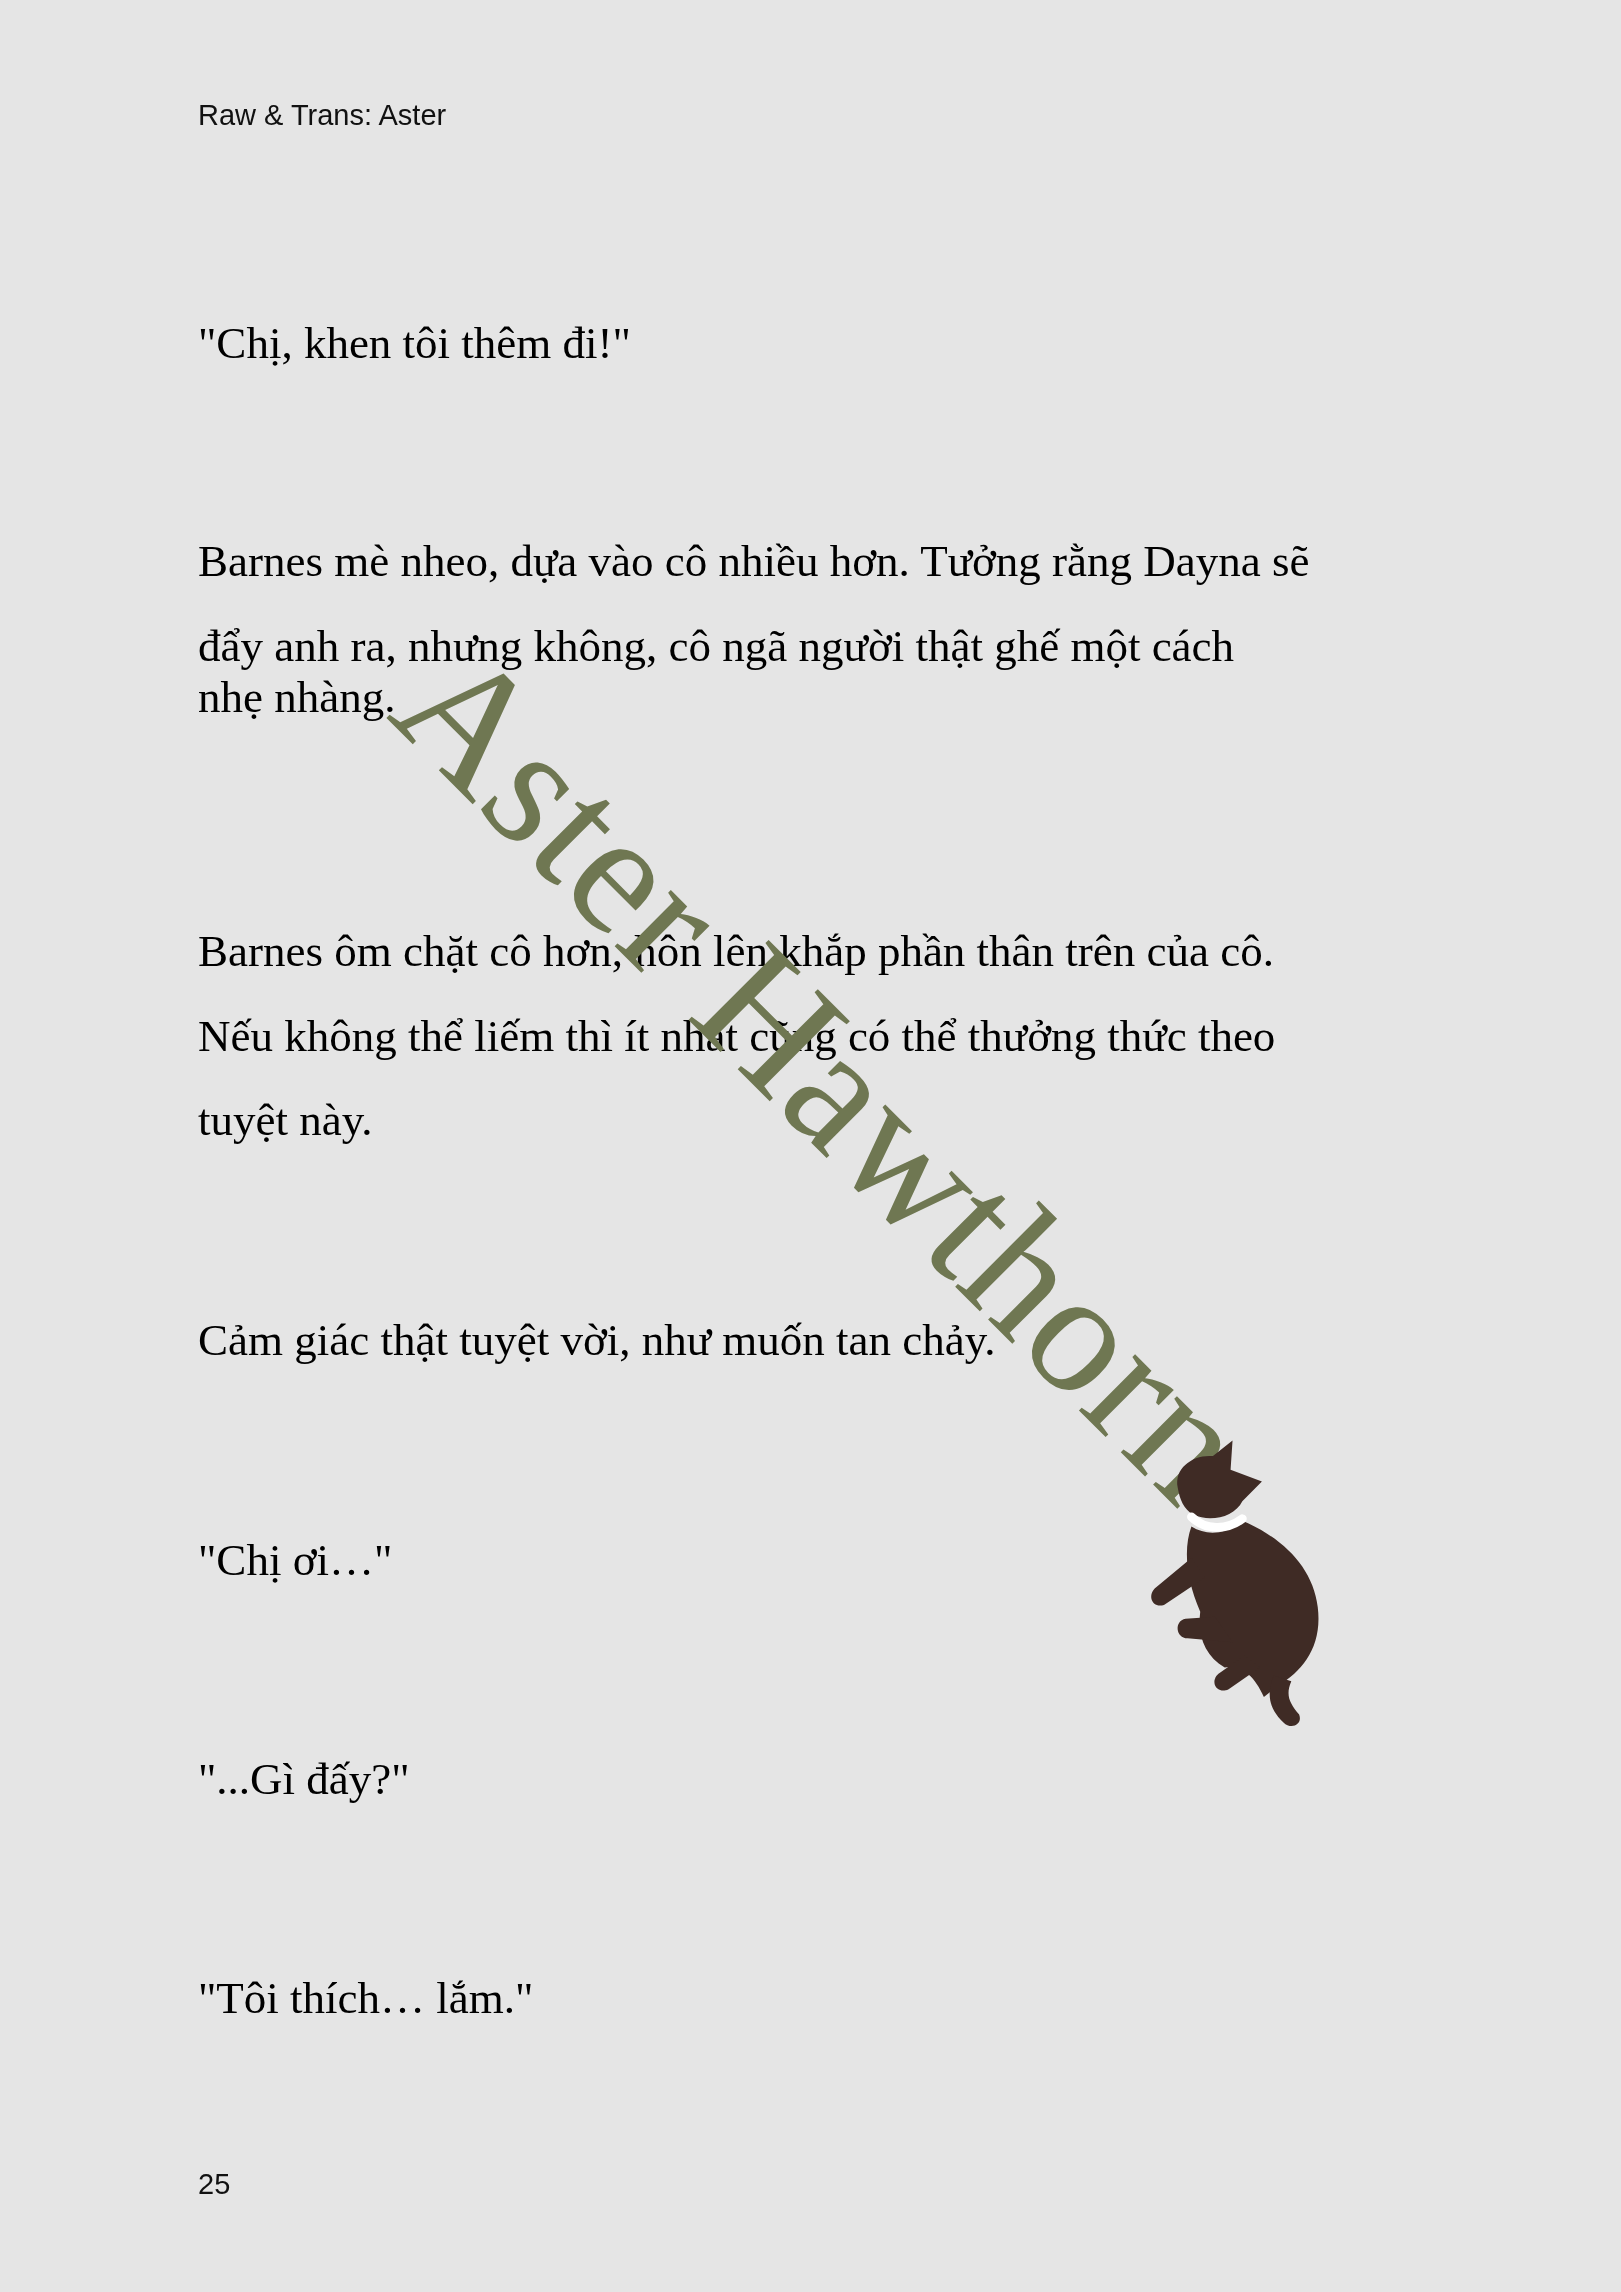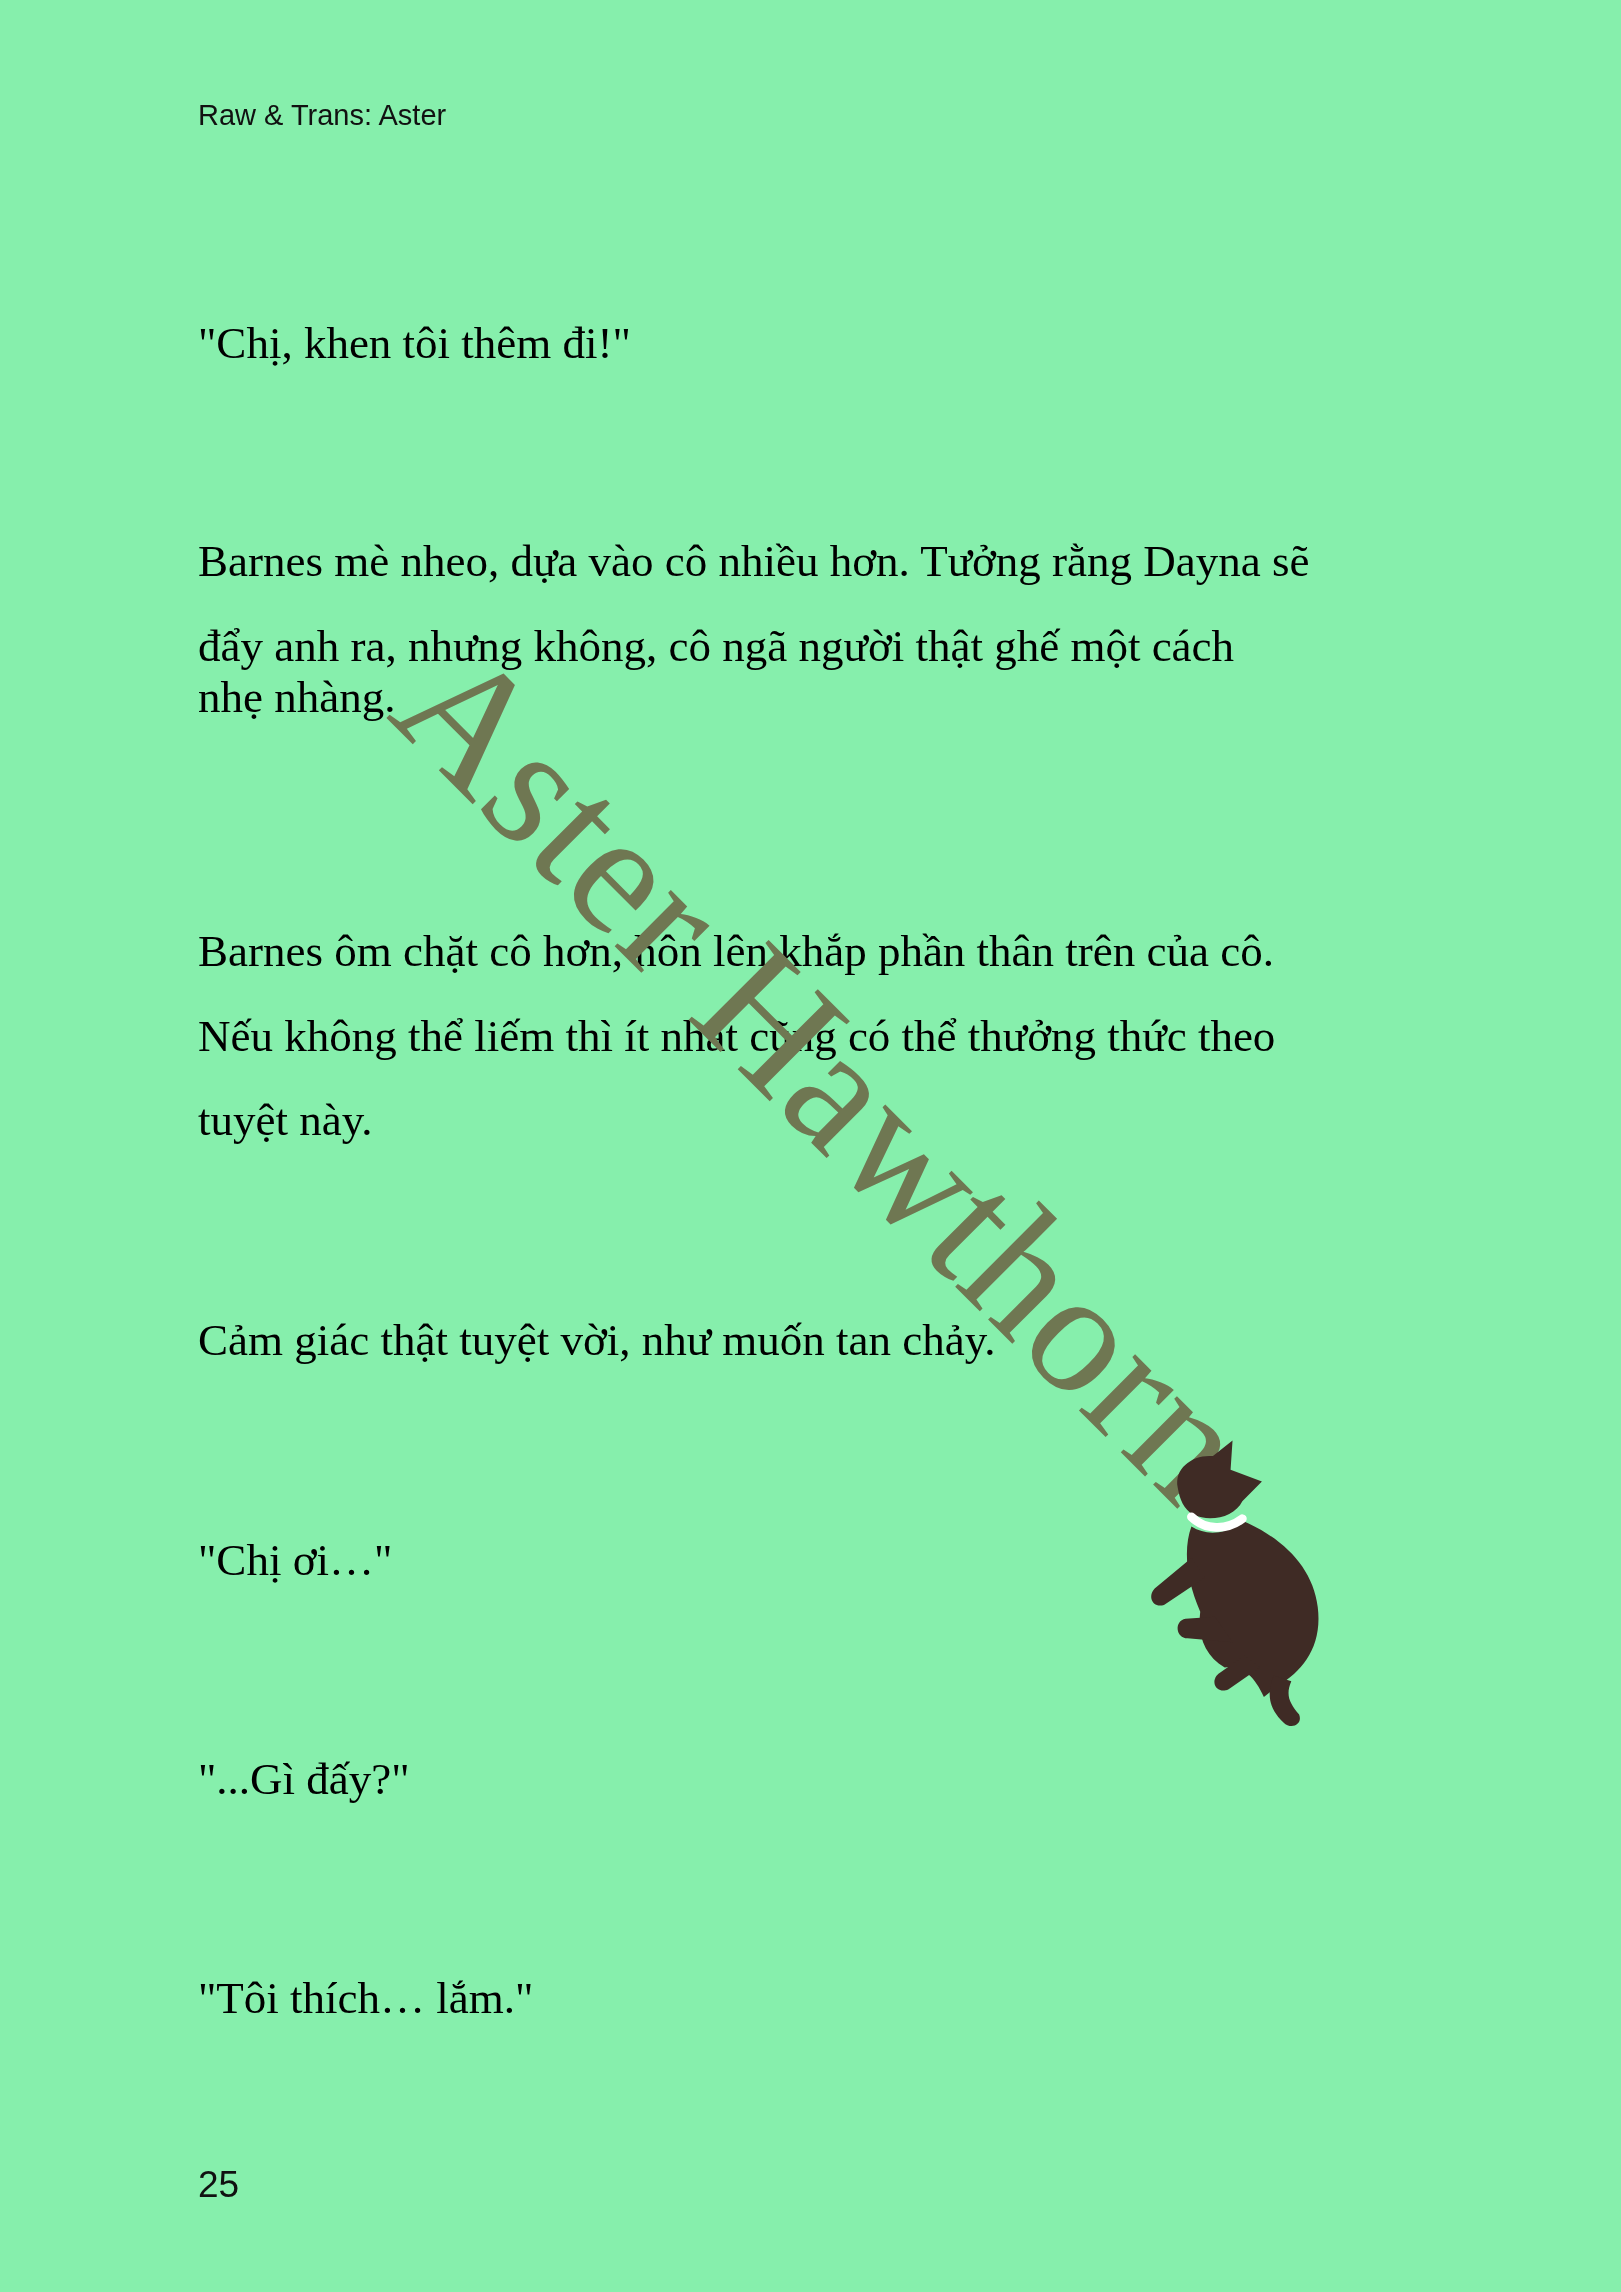--- a/index.html
+++ b/index.html
@@ -1,20 +1,20 @@
 <!DOCTYPE html>
 <html><head>
 <meta charset="utf-8">
 <style>
   html, body { margin: 0; padding: 0; background: #ffffff; }
   .page {
     position: relative;
     width: 1621px;
     height: 2293px;
-    background: #86efac;
+    background: #e5e5e5;
     overflow: hidden;
     color: #000000;
   }
   .header {
     position: absolute;
     left: 198px;
     top: 98px;
     font-family: "Liberation Sans", sans-serif;
     font-size: 29px;
     line-height: 35px;
@@ -28,21 +28,21 @@
     line-height: 55px;
     white-space: nowrap;
     color: #000000;
     z-index: 1;
   }
   .page-number {
     position: absolute;
     left: 198px;
     top: 2167px;
     font-family: "Liberation Sans", sans-serif;
-    font-size: 37px;
+    font-size: 29px;
     line-height: 35px;
     color: #111111;
   }
   .watermark {
     position: absolute;
     left: 147px;
     top: 975px;
     width: 1353px;
     text-align: center;
     font-family: "Liberation Serif", serif;

